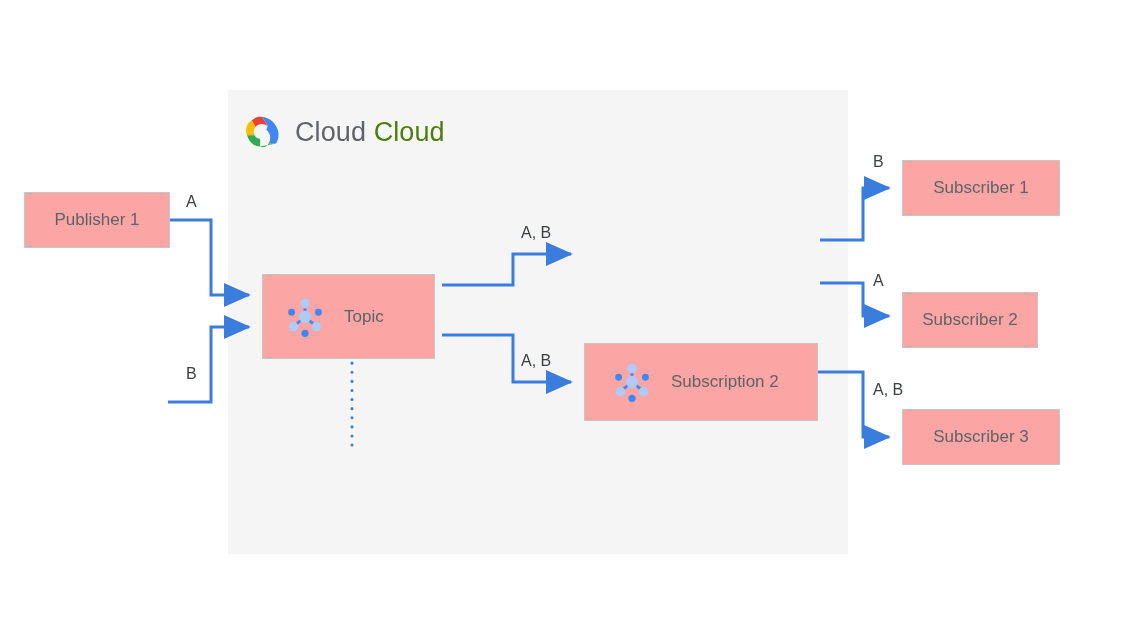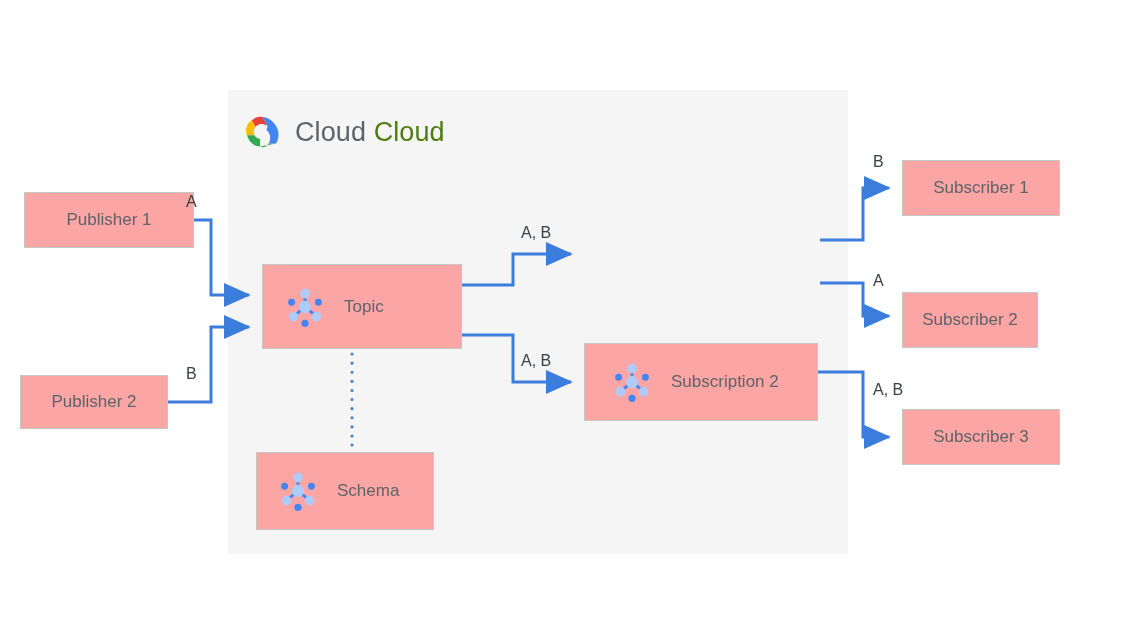--- a/index.html
+++ b/index.html
@@ -125,59 +125,41 @@
 
     <path d="M352,354 L352,450" fill="none" stroke="#3b7ddd" stroke-width="3" stroke-linecap="round" stroke-dasharray="0.1 9"></path>
 
     <path d="M820,240 L863,240 L863,188 L889,188" fill="none" stroke="#3b7ddd" stroke-width="3" marker-end="url(#arrowhead)"></path>
 
     <path d="M820,283 L863,283 L863,316 L889,316" fill="none" stroke="#3b7ddd" stroke-width="3" marker-end="url(#arrowhead)"></path>
 
     <path d="M818,372 L863,372 L863,437 L889,437" fill="none" stroke="#3b7ddd" stroke-width="3" marker-end="url(#arrowhead)"></path>
   </svg>
 
-  <div class="node" style="left:24px; top:192px; width:170px; height:56px;">
+  <div class="node" style="left:24px; top:192px; width:146px; height:56px;">
     <span class="node-label">Publisher 1</span>
   </div>
 
-  <div class="node" style="left:20px; top:375px; width:148px; height:54px;">
-    <span class="node-label">Publisher 2</span>
-  </div>
-
-  <div class="node with-icon" style="left:262px; top:264px; width:200px; height:85px;padding-left:19px;">
+
+  <div class="node with-icon" style="left:262px; top:274px; width:173px; height:85px;padding-left:19px;">
     <svg class="pubsub-icon" viewBox="0 0 48 48">
       <line x1="24" y1="24" x2="24" y2="10" stroke="#4285f4" stroke-width="3"></line>
       <line x1="24" y1="24" x2="13" y2="33" stroke="#4285f4" stroke-width="3"></line>
       <line x1="24" y1="24" x2="35" y2="33" stroke="#4285f4" stroke-width="3"></line>
       <circle cx="24" cy="10" r="5" fill="#aecbfa"></circle>
       <circle cx="10" cy="19" r="3.6" fill="#4285f4"></circle>
       <circle cx="38" cy="19" r="3.6" fill="#4285f4"></circle>
       <circle cx="12" cy="34" r="5" fill="#aecbfa"></circle>
       <circle cx="36" cy="34" r="5" fill="#aecbfa"></circle>
       <circle cx="24" cy="41" r="3.8" fill="#4285f4"></circle>
       <circle cx="24" cy="24" r="6.4" fill="#aecbfa"></circle>
     </svg>
     <span class="node-label">Topic</span>
   </div>
 
-  <div class="node with-icon" style="left:256px; top:452px; width:178px; height:78px;">
-    <svg class="pubsub-icon" viewBox="0 0 48 48">
-      <line x1="24" y1="24" x2="24" y2="10" stroke="#4285f4" stroke-width="3"></line>
-      <line x1="24" y1="24" x2="13" y2="33" stroke="#4285f4" stroke-width="3"></line>
-      <line x1="24" y1="24" x2="35" y2="33" stroke="#4285f4" stroke-width="3"></line>
-      <circle cx="24" cy="10" r="5" fill="#aecbfa"></circle>
-      <circle cx="10" cy="19" r="3.6" fill="#4285f4"></circle>
-      <circle cx="38" cy="19" r="3.6" fill="#4285f4"></circle>
-      <circle cx="12" cy="34" r="5" fill="#aecbfa"></circle>
-      <circle cx="36" cy="34" r="5" fill="#aecbfa"></circle>
-      <circle cx="24" cy="41" r="3.8" fill="#4285f4"></circle>
-      <circle cx="24" cy="24" r="6.4" fill="#aecbfa"></circle>
-    </svg>
-    <span class="node-label">Schema</span>
-  </div>
 
 
   <div class="node with-icon" style="left:584px; top:343px; width:234px; height:78px;padding-left:24px;">
     <svg class="pubsub-icon" viewBox="0 0 48 48">
       <line x1="24" y1="24" x2="24" y2="10" stroke="#4285f4" stroke-width="3"></line>
       <line x1="24" y1="24" x2="13" y2="33" stroke="#4285f4" stroke-width="3"></line>
       <line x1="24" y1="24" x2="35" y2="33" stroke="#4285f4" stroke-width="3"></line>
       <circle cx="24" cy="10" r="5" fill="#aecbfa"></circle>
       <circle cx="10" cy="19" r="3.6" fill="#4285f4"></circle>
       <circle cx="38" cy="19" r="3.6" fill="#4285f4"></circle>

